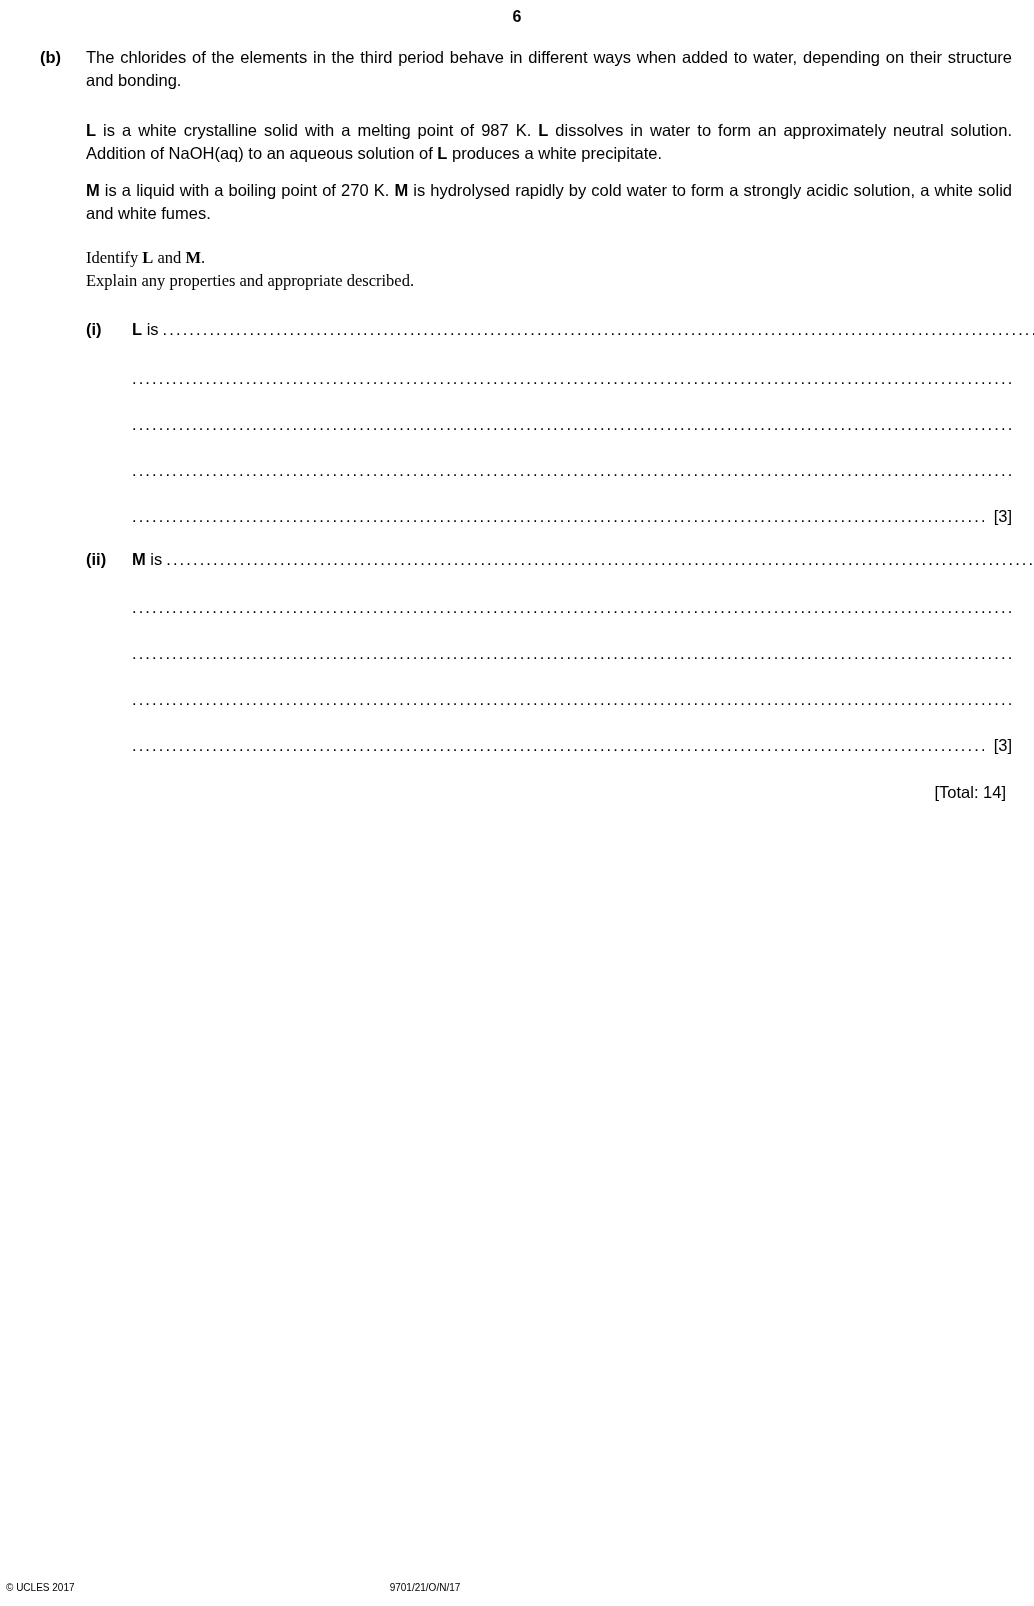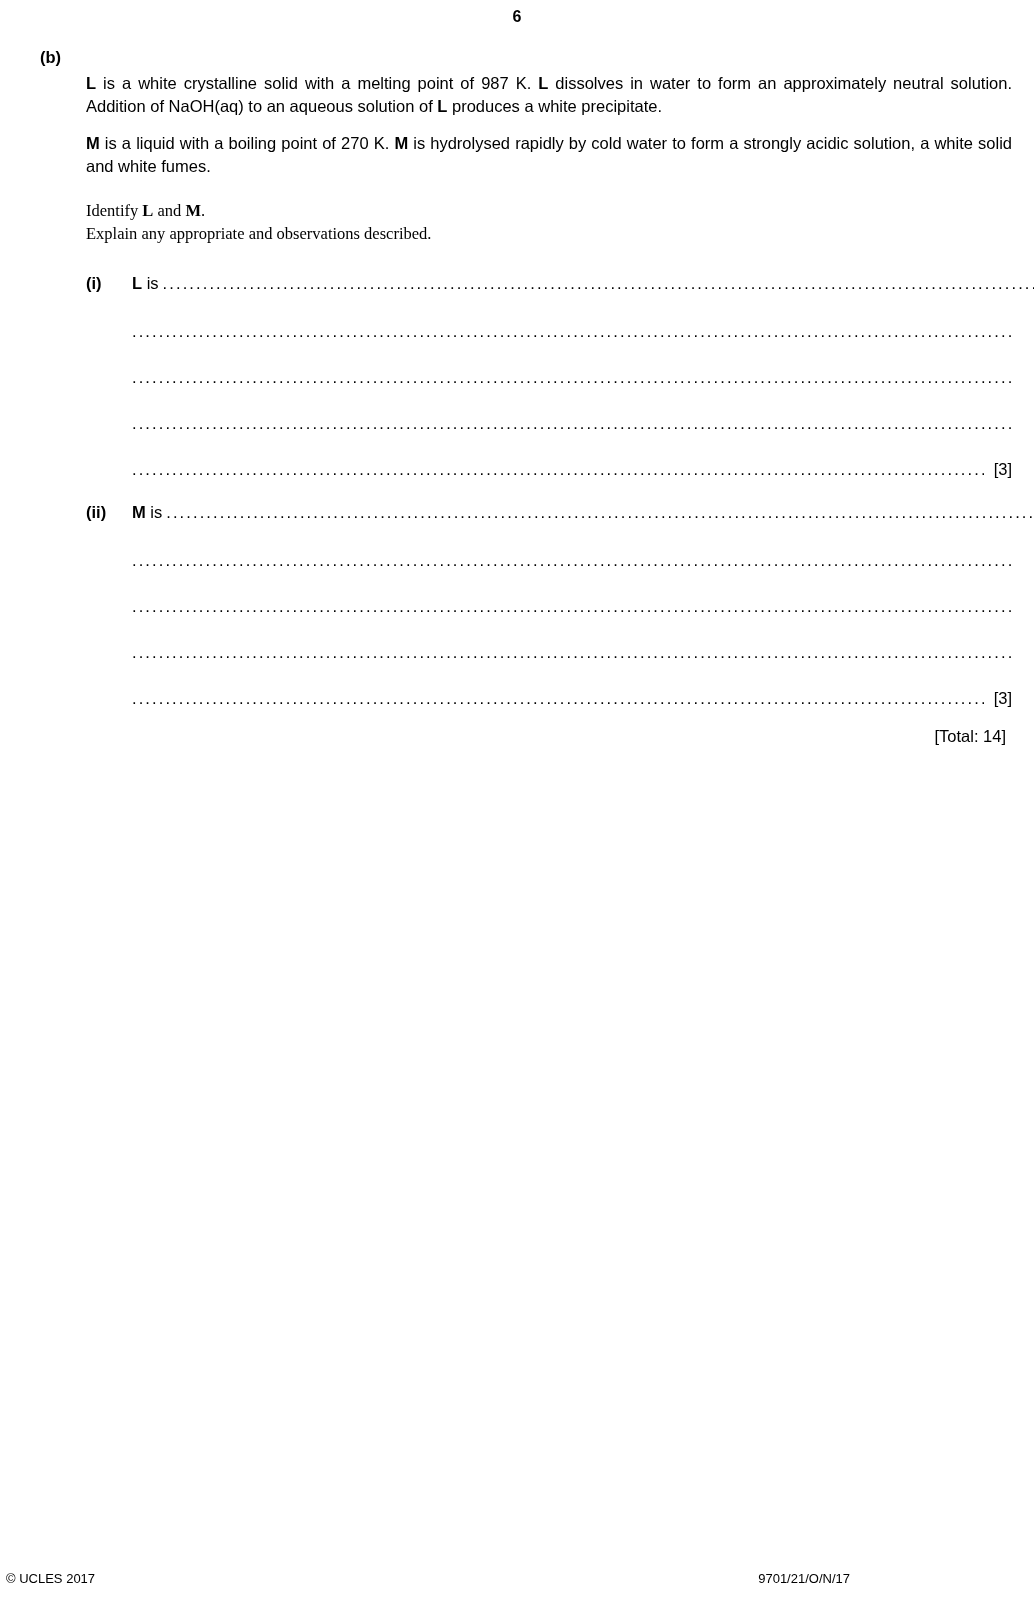--- a/index.html
+++ b/index.html
@@ -111,78 +111,79 @@
   }
   .answer-line .dots { }
   .marks {
     flex: 0 0 auto;
     padding-left: 10px;
     font-size: 16.5px;
     white-space: nowrap;
   }
   .line-space { height: 27px; }
   .total {
-    margin-top: 19px;
+    margin-top: 28px;
     text-align: right;
     font-size: 16.5px;
     padding-right: 6px;
   }
   .footer {
     position: absolute;
     left: 0;
-    bottom: 17px;
+    bottom: 6px;
     width: 850px;
-    font-size: 13px;
+    font-size: 10px;
   }
   .footer-inner {
     position: relative;
     height: 18px;
   }
   .copyright {
     position: absolute;
     left: 6px;
     top: 0;
   }
   .paper-code {
     position: absolute;
     left: 0;
     right: 0;
     top: 0;
-    text-align: right;
+    text-align: center;
   }
 </style>
 </head>
 <body>
 
 <div class="page">
 
   <div class="page-number">6</div>
 
   <div class="body-area">
 
     <div class="q-row">
       <div class="q-label">(b)</div>
       <div class="q-body">
 
+        <p class="para">The chlorides of the elements in the third period behave in different ways when added to water, depending on their structure and bonding.</p>
 
         <div class="gap-small"></div>
 
 
         <div class="gap-small"></div>
 
         <p class="para"><b>L</b> is a white crystalline solid with a melting point of <span class="nowrap">987 K</span>. <b>L</b> dissolves in water to form an approximately neutral solution. Addition of NaOH(aq) to an aqueous solution of <b>L</b> produces a white precipitate.</p>
 
         <div class="gap-small"></div>
 
         <p class="para"><b>M</b> is a liquid with a boiling point of <span class="nowrap">270 K</span>. <b>M</b> is hydrolysed rapidly by cold water to form a strongly acidic solution, a white solid and white fumes.</p>
 
         <div class="gap-med"></div>
 
         <p class="para nojust">Identify <b>L</b> and <b>M</b>.</p>
-        <p class="para nojust">Explain any appropriate and observations described.</p>
+        <p class="para nojust">Explain any properties and appropriate described.</p>
       </div>
     </div>
 
     <div style="height:26px"></div>
 
     <div class="sub-block">
       <div class="sub-row">
         <div class="sub-label">(i)</div>
         <div class="sub-content">
           <div class="answer-first">

